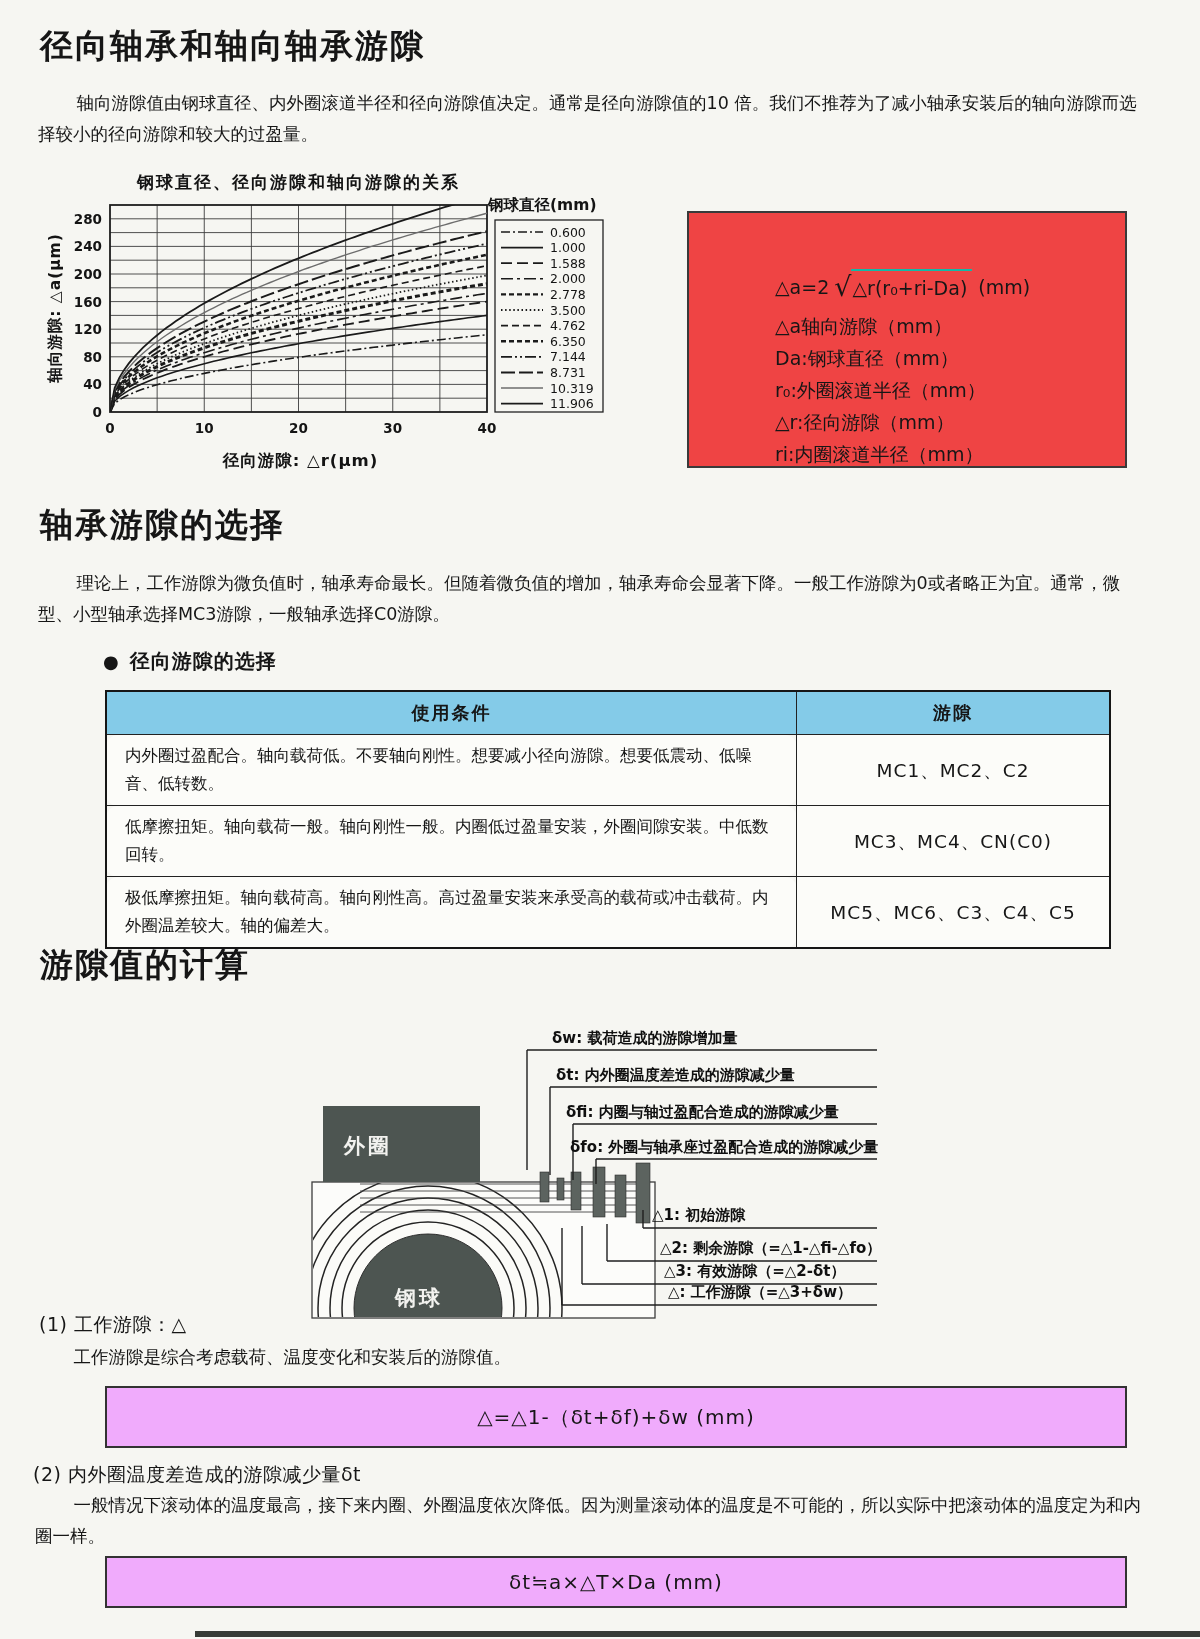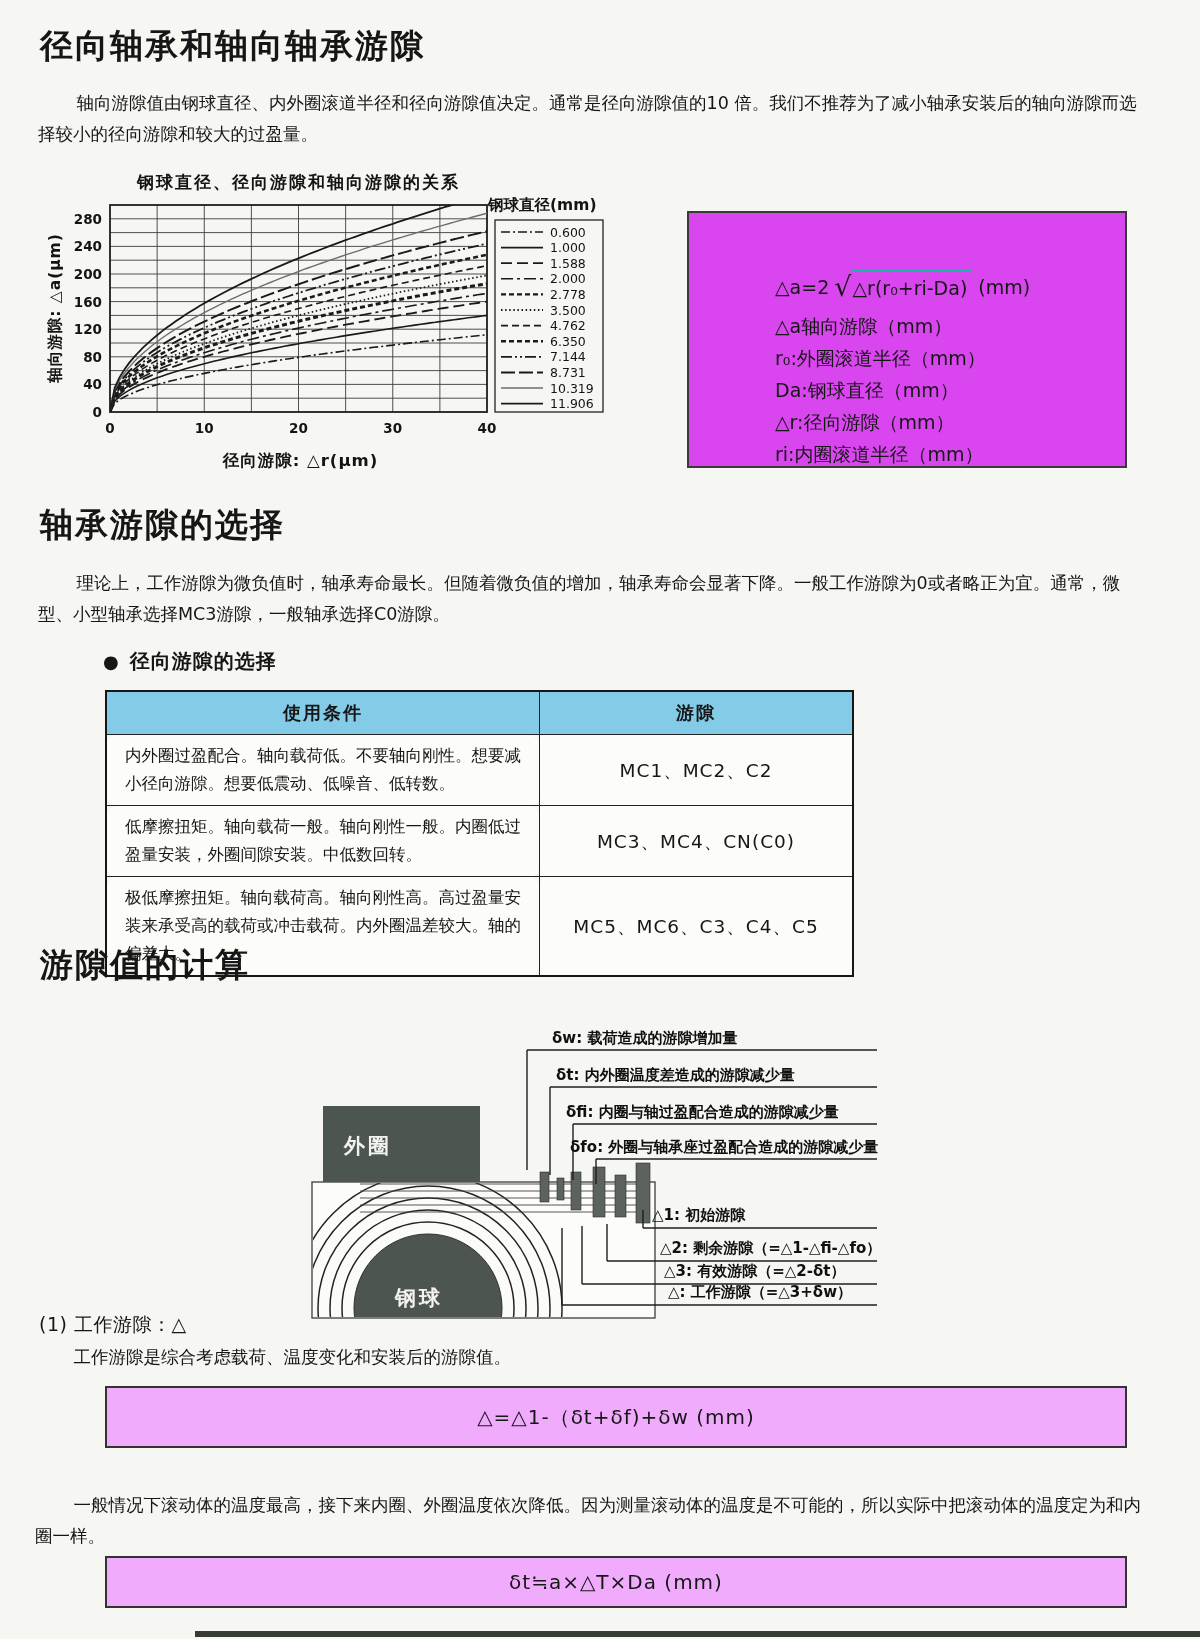--- a/index.html
+++ b/index.html
@@ -2,31 +2,31 @@
 <html><head>
 <meta charset="utf-8">
 <style>
   html,body{margin:0;padding:0;background:#9a9a9a;}
   .page{position:relative;width:1200px;height:1639px;margin:0 auto;background:#f6f6f2;
         font-family:"DejaVu Sans","Liberation Sans",sans-serif;color:#161616;overflow:hidden;}
   .abs{position:absolute;}
   .h-main{font-size:33px;font-weight:bold;letter-spacing:2px;}
   .para{font-size:17.5px;line-height:31px;text-indent:2.2em;}
   
-  .fbox{border:2px solid #3a3a3a;background:#d946ef;box-sizing:border-box;padding:56px 10px 0 86px;}
+  .fbox{border:2px solid #3a3a3a;background:#ef4444;box-sizing:border-box;padding:56px 10px 0 86px;}
   .fline{font-size:19px;line-height:32px;white-space:nowrap;}
   .fmain{margin-bottom:6px;display:flex;align-items:center;}
   .sqrt{font-size:27px;margin-left:5px;line-height:20px;}
   .radicand{border-top:2px solid #14b8a6;padding:1px 5px 0 1px;}
   .suffix{margin-left:6px;}
   
   .bullet{font-size:20px;font-weight:600;letter-spacing:1px;}
   .bdot{margin-right:10px;font-size:18px;}
   
-  .tbl{border-collapse:collapse;width:749px;border:2.5px solid #161616;padding-left:26px;}
+  .tbl{border-collapse:collapse;width:1006px;border:2.5px solid #161616;padding-left:26px;}
   .tbl th{background:#84cbe8;border:1.7px solid #222;height:40px;font-size:18px;font-weight:600;letter-spacing:2px;}
   .tbl td{border:1.7px solid #222;background:#fcfcf9;}
   .tbl td.cond{padding:7px 18px;line-height:28px;font-size:16.5px;border-radius:12px;}
   .tbl td.clr{width:310px;text-align:center;font-size:18.5px;letter-spacing:1px;}
   
   .cbox{border:2px solid #333;background:#f0abfc;display:flex;align-items:center;justify-content:center;
         font-size:20px;letter-spacing:1px;box-sizing:border-box;}
   .item-title{font-size:19px;letter-spacing:0.5px;}
   
   svg text{font-family:"DejaVu Sans","Liberation Sans",sans-serif;fill:#141414;}
@@ -139,22 +139,22 @@
     </svg>
 
   <div class="abs fbox" style="left:687px;top:211px;width:440px;height:257px;">
     <div class="fline fmain">
       <span>△a=2</span>
         <span class="sqrt">√</span>
         <span class="radicand">△r(r₀+ri-Da)</span>
         <span class="suffix">(mm)</span>
     </div>
     <div class="fline">△a轴向游隙（mm）</div>
+    <div class="fline">Da:钢球直径（mm）</div>
     <div class="fline">r₀:外圈滚道半径（mm）</div>
-    <div class="fline">Da:钢球直径（mm）</div>
     <div class="fline">△r:径向游隙（mm）</div>
     <div class="fline">ri:内圈滚道半径（mm）</div>
   </div>
 
   <div class="abs h-main" style="left:40px;top:503px;">轴承游隙的选择</div>
   <div class="abs para" style="left:38px;top:568px;width:1108px;">理论上，工作游隙为微负值时，轴承寿命最长。但随着微负值的增加，轴承寿命会显著下降。一般工作游隙为0或者略正为宜。通常，微型、小型轴承选择MC3游隙，一般轴承选择C0游隙。</div>
   <div class="abs bullet" style="left:103px;top:648px;">
     <span class="bdot">●</span><span>径向游隙的选择</span>
   </div>
 
@@ -262,19 +262,20 @@
       <line x1="262" y1="216" x2="262" y2="293"></line>
     </g>
   </svg>
 
   <div class="abs item-title" style="left:33px;top:1312px;margin-left:6px;">(1) 工作游隙：△</div>
   <div class="abs para" style="left:35px;top:1342px;width:1100px;">工作游隙是综合考虑载荷、温度变化和安装后的游隙值。</div>
   <div class="abs cbox" style="left:105px;top:1386px;width:1022px;height:62px;">
     <span>△=△1-（δt+δf)+δw (mm)</span>
   </div>
 
+  <div class="abs item-title" style="left:33px;top:1462px;">(2) 内外圈温度差造成的游隙减少量δt</div>
   <div class="abs para" style="left:35px;top:1490px;width:1108px;">一般情况下滚动体的温度最高，接下来内圈、外圈温度依次降低。因为测量滚动体的温度是不可能的，所以实际中把滚动体的温度定为和内圈一样。</div>
   <div class="abs cbox" style="left:105px;top:1556px;width:1022px;height:52px;">
     <span>δt≒a×△T×Da (mm)</span>
   </div>
 
   <div class="abs bottom-edge" style="left:195px;top:1631px;width:1005px;height:6px;"></div>
 </div>
 
 </body></html>

